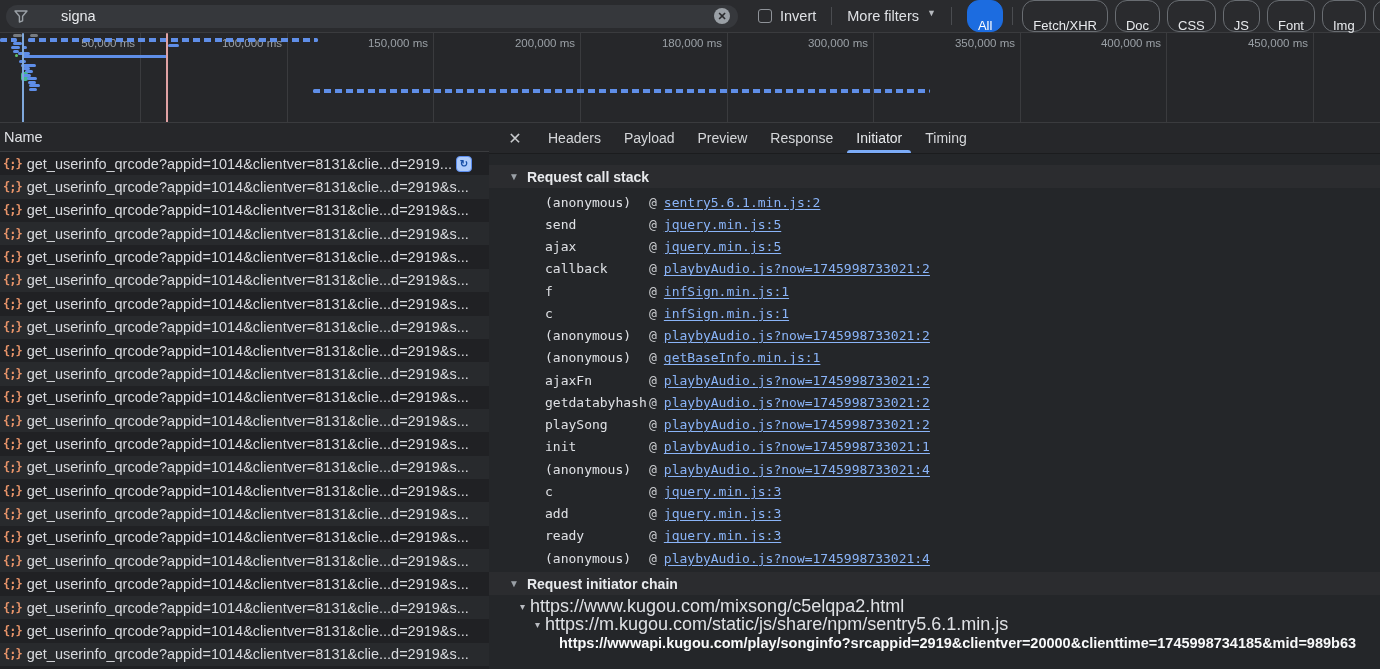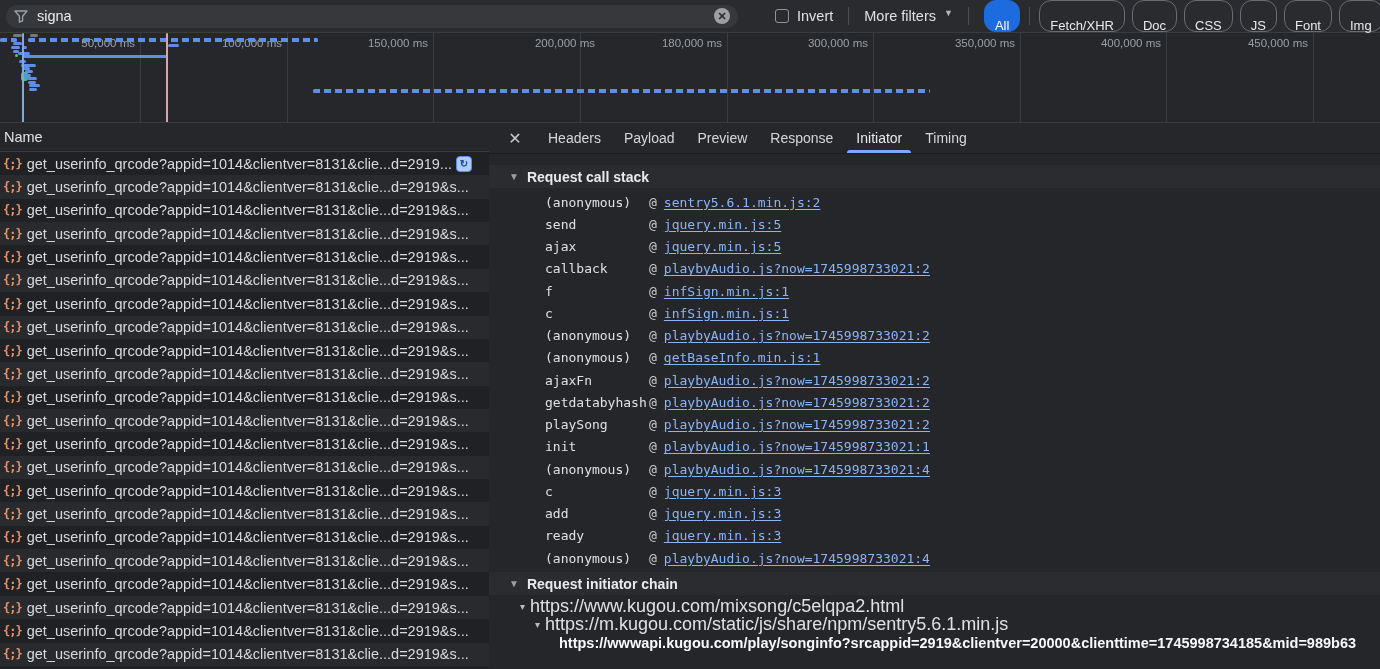--- a/index.html
+++ b/index.html
@@ -15,26 +15,26 @@
     --orange:#e8946a;
   }
   *{margin:0;padding:0;box-sizing:border-box;}
   html,body{width:1380px;height:669px;overflow:hidden;}
   body{position:relative;background:#202124;font-family:"Liberation Sans",sans-serif;-webkit-font-smoothing:antialiased;}
 
   
   .toolbar{position:absolute;left:0;top:0;width:1380px;height:33px;background:#2a2b2e;
     border-bottom:1px solid #3a3b3e;display:flex;align-items:center;white-space:nowrap;}
   .filter-pill{margin-left:6px;width:732px;height:23px;background:#36383c;border-radius:12px;
-    display:flex;align-items:center;padding:0 8px;flex:none;}
+    display:flex;align-items:center;padding:0 8px;flex:none;gap:24px;}
   .funnel{flex:none;display:flex;align-items:center;}
   .filter-value{margin-left:9px;font-size:14.5px;color:#e8eaed;flex:1;}
   .clear-btn{flex:none;width:16px;height:16px;border-radius:50%;background:#9aa0a6;color:#2a2b2e;
     font-size:11px;line-height:16px;text-align:center;font-weight:700;}
-  .invert-wrap{display:flex;align-items:center;margin-left:37px;}
+  .invert-wrap{display:flex;align-items:center;margin-left:20px;}
   .checkbox{width:14px;height:14px;border:1.5px solid #8f9399;border-radius:3px;background:transparent;}
   .invert-label{margin-left:8px;font-size:14.5px;color:#dfe1e5;}
   .vsep{width:1px;height:18px;background:#4a4c50;margin:0 15px;flex:none;}
   .more-filters{display:flex;font-size:14.5px;color:#dfe1e5;}
   .caret{font-size:9px;color:#b6b9be;margin-left:8px;}
   .chips{display:flex;align-items:center;gap:7px;}
   .chip{height:22px;padding:15px 10px;border:1px solid #696d72;border-radius:12px;color:#e8eaed;
     font-size:13px;line-height:20px;flex:none;}
   .chip.selected{background:var(--chip-blue);border-color:var(--chip-blue);color:#fff;}
   .chipsep{margin:0 2px;}
@@ -133,21 +133,21 @@
 </div>
 
 <div class="overview">
     <div class="gridline" style="left: 140px;"></div>
     <div class="tick-label" style="left: -25px;">50,000 ms</div>
     <div class="gridline" style="left: 287px;"></div>
     <div class="tick-label" style="left: 122px;">100,000 ms</div>
     <div class="gridline" style="left: 433px;"></div>
     <div class="tick-label" style="left: 268px;">150,000 ms</div>
     <div class="gridline" style="left: 580px;"></div>
-    <div class="tick-label" style="left: 435px;">200,000 ms</div>
+    <div class="tick-label" style="left: 415px;">200,000 ms</div>
     <div class="gridline" style="left: 727px;"></div>
     <div class="tick-label" style="left: 562px;">180,000 ms</div>
     <div class="gridline" style="left: 873px;"></div>
     <div class="tick-label" style="left: 708px;">300,000 ms</div>
     <div class="gridline" style="left: 1020px;"></div>
     <div class="tick-label" style="left: 855px;">350,000 ms</div>
     <div class="gridline" style="left: 1166px;"></div>
     <div class="tick-label" style="left: 1001px;">400,000 ms</div>
     <div class="gridline" style="left: 1313px;"></div>
     <div class="tick-label" style="left: 1148px;">450,000 ms</div>

